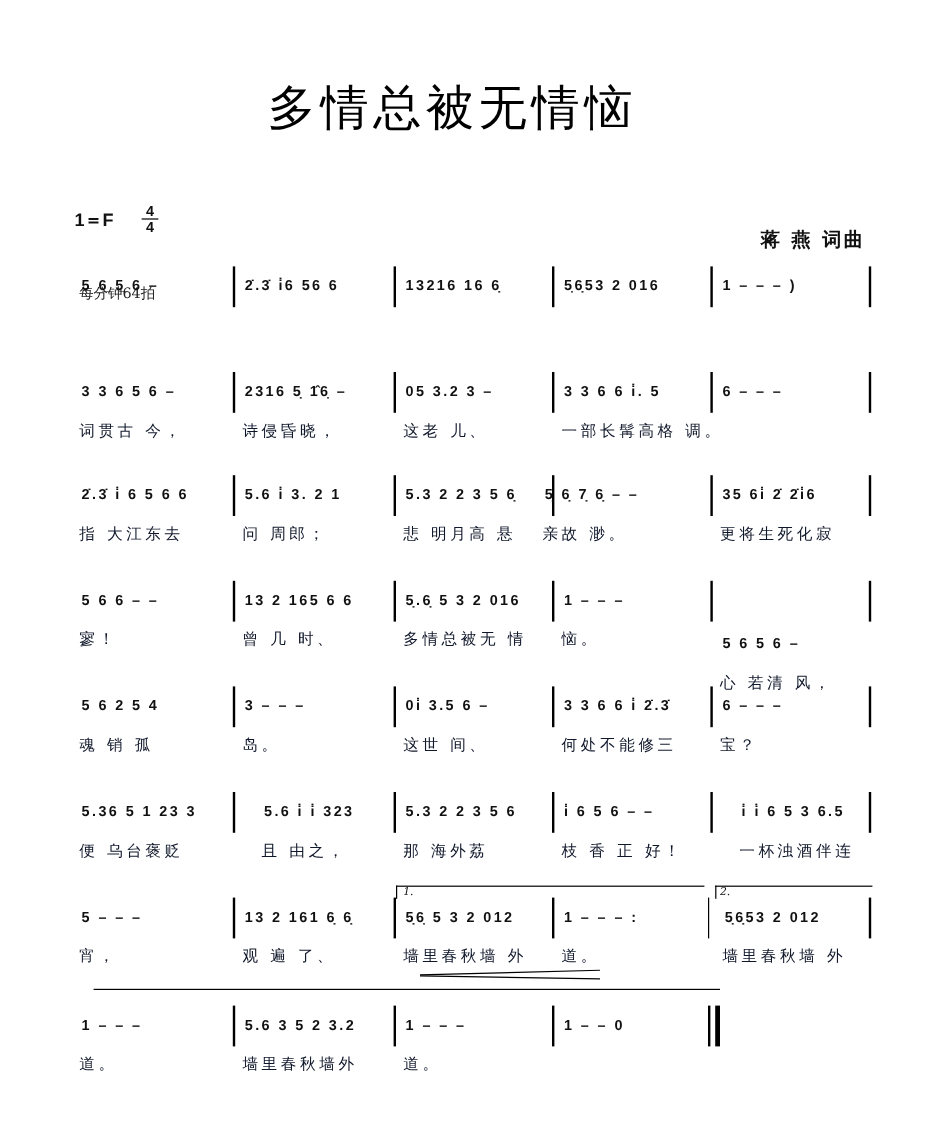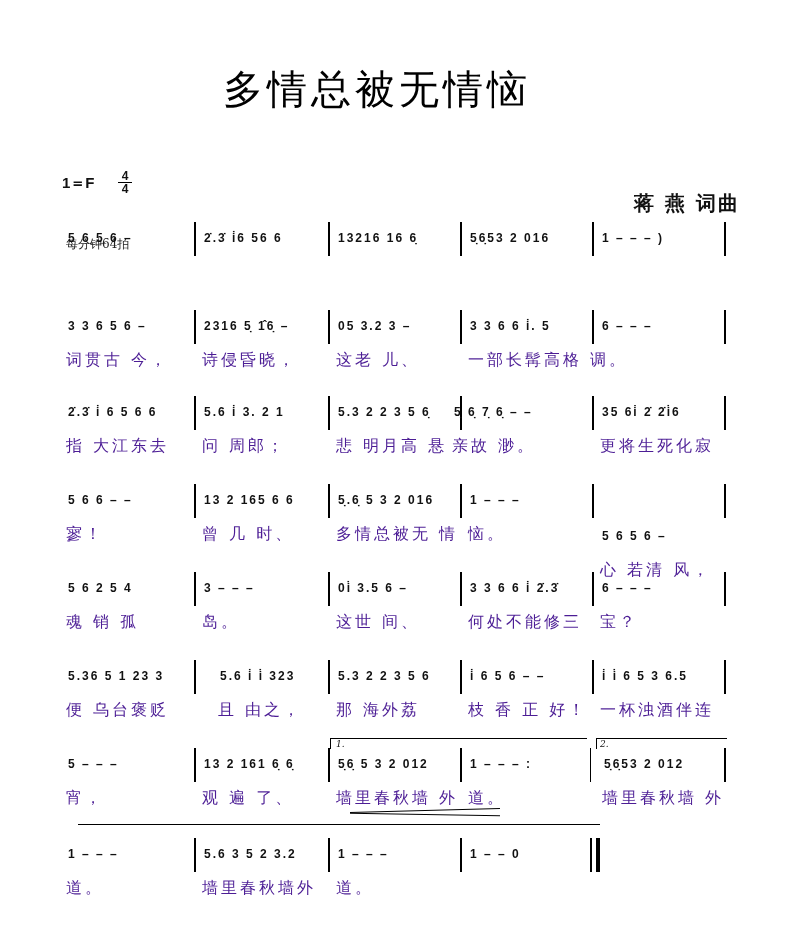--- a/index.html
+++ b/index.html
@@ -3,25 +3,25 @@
 <meta charset="utf-8">
 <style>
   html, body { margin:0; padding:0; background:#ffffff; }
   body { width:786px; height:936px; position:relative; overflow:hidden; color:#111; font-family:"DejaVu Sans", sans-serif; }
   .title { position:absolute; left:0; width:786px; top:62px; text-align:center; font-family:"DejaVu Serif", serif; font-size:40px; letter-spacing:4px; color:#000; padding-left:0; }
   .title span { position:relative; left:-16px; }
   .key { position:absolute; left:62px; top:174px; font-family:"Liberation Sans", sans-serif; font-weight:bold; font-size:15px; }
   .timesig { position:absolute; left:118px; top:170px; width:14px; text-align:center; font-family:"Liberation Sans", sans-serif; font-weight:bold; font-size:12px; line-height:12px; }
   .timesig .num { border-bottom:1px solid #000; display:block; }
   .tempo { position:absolute; left:66px; top:202px; font-family:"DejaVu Serif", serif; font-size:12px; color:#222;margin-top:34px; }
-  .author { position:absolute; left:634px; top:190px; font-family:"DejaVu Sans", sans-serif; font-weight:bold; font-size:20px; letter-spacing:2px; }
+  .author { position:absolute; left:634px; top:190px; font-family:"DejaVu Sans", sans-serif; font-weight:bold; font-size:16px; letter-spacing:2px; }
   .line { position:absolute; left:60px; width:670px; }
   .measure { position:absolute; top:0; height:30px; }
   .notes { position:absolute; left:8px; top:0; white-space:nowrap; font-family:"Liberation Sans", sans-serif; font-weight:bold; font-size:12px; letter-spacing:2px; line-height:24px; }
-  .lyrics { position:absolute; left:6px; top:36px; white-space:nowrap; font-family:"DejaVu Serif", serif; font-size:16px; letter-spacing:3px; color:#4c1d95; }
+  .lyrics { position:absolute; left:6px; top:36px; white-space:nowrap; font-family:"DejaVu Serif", serif; font-size:13px; letter-spacing:3px; color:#0f172a; }
   .bar { position:absolute; top:-4px; width:1.5px; height:34px; background:#000; }
   .bar.double { width:4px; border-left:1.5px solid #000; background:transparent; }
   .bar.final { width:4px; background:#000; }
   .bar.final::before { content:""; position:absolute; left:-6px; top:0; width:1.5px; height:34px; background:#000; }
   .volta { position:absolute; top:-14px; height:10px; border-top:1.2px solid #000; border-left:1.2px solid #000; }
   .volta-label { position:absolute; top:-13px; font-size:9px; font-style:italic; font-family:"DejaVu Serif", serif; }
   .hline { position:absolute; height:1.2px; background:#000; }
 </style>
 </head>
 <body>
@@ -184,21 +184,21 @@
   <div class="measure" style="left:270px;width:130px;">
       <div class="notes">5.3 2 2  3 5 6</div>
       <div class="lyrics">那 海外荔</div>
     </div>
   <div class="bar" style="left:400px;"></div>
   <div class="measure" style="left:402px;width:130px;">
       <div class="notes">i̇  6  5   6 – –</div>
       <div class="lyrics">枝  香  正 好！</div>
     </div>
   <div class="bar" style="left:532px;"></div>
-  <div class="measure" style="left:534px;width:130px;">
+  <div class="measure" style="left:550px;width:130px;">
       <div class="notes">i̇ i̇  6 5  3  6.5</div>
       <div class="lyrics">一杯浊酒伴连</div>
     </div>
   <div class="bar" style="left:664px;"></div>
 </div>
 
 <div class="line" style="top:752px;">
   <div class="measure" style="left:0;width:134px;">
       <div class="notes">5  –  –  –</div>
       <div class="lyrics">宵，</div>

